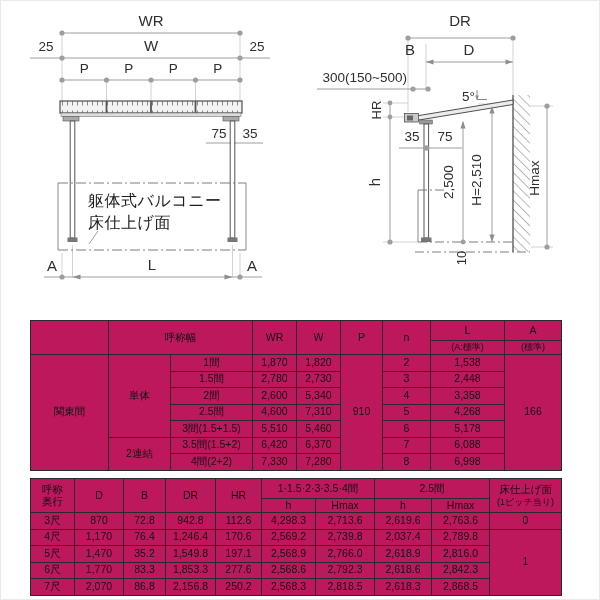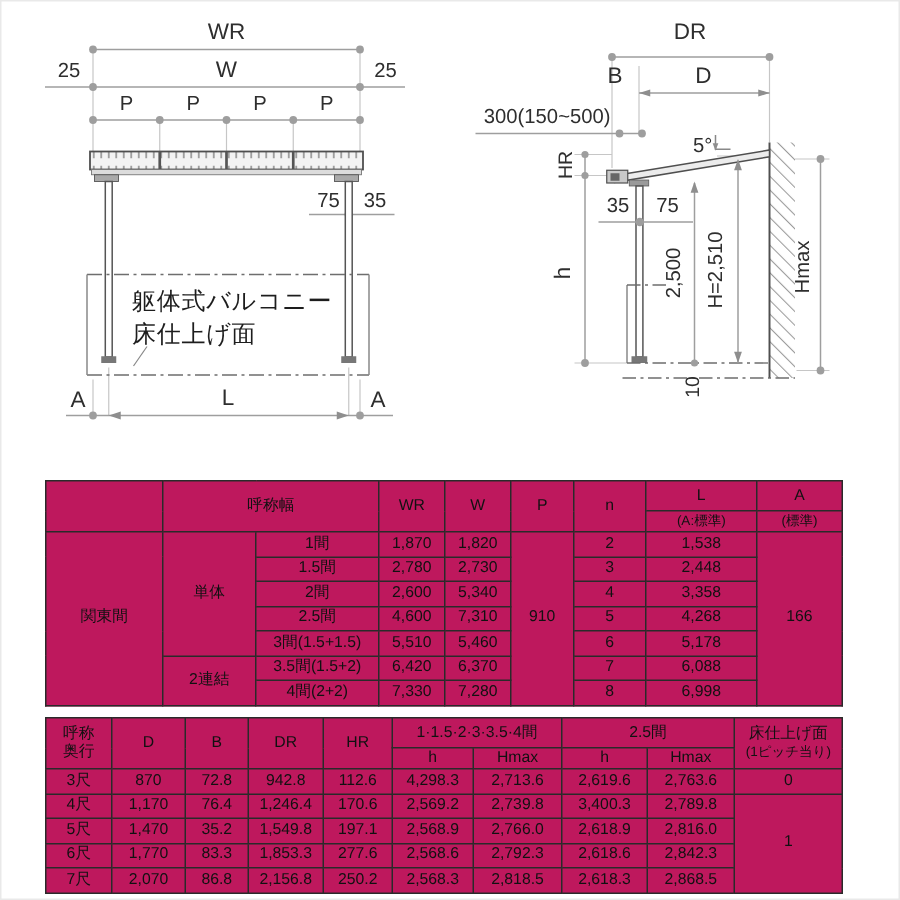--- a/index.html
+++ b/index.html
@@ -343,21 +343,21 @@
       <td>0</td>
     </tr>
     <tr>
       <td>4尺</td>
       <td>1,170</td>
       <td>76.4</td>
       <td>1,246.4</td>
       <td>170.6</td>
       <td>2,569.2</td>
       <td>2,739.8</td>
-      <td>3,400.3</td>
+      <td>2,037.4</td>
       <td>2,789.8</td>
       <td rowspan="4">1</td>
     </tr>
     <tr>
       <td>5尺</td>
       <td>1,470</td>
       <td>35.2</td>
       <td>1,549.8</td>
       <td>197.1</td>
       <td>2,568.9</td>

